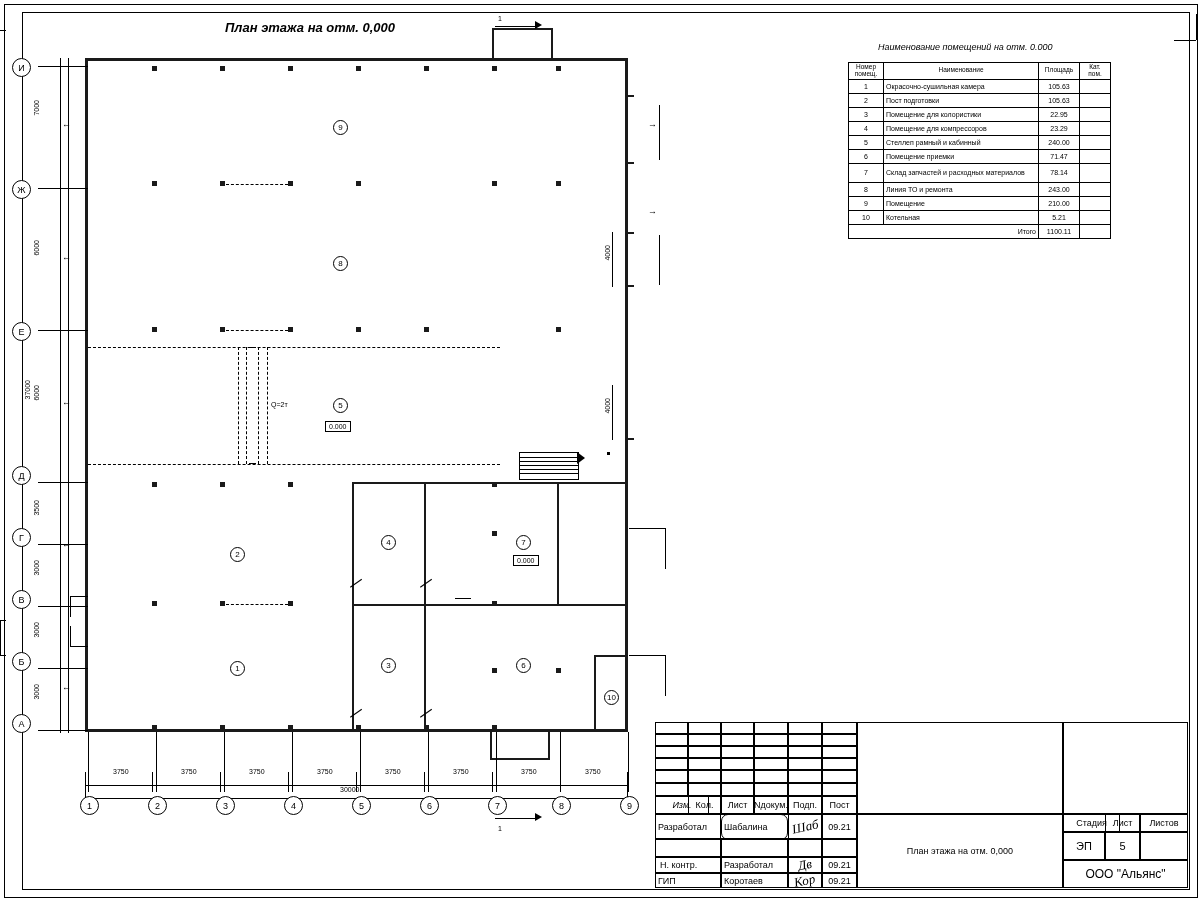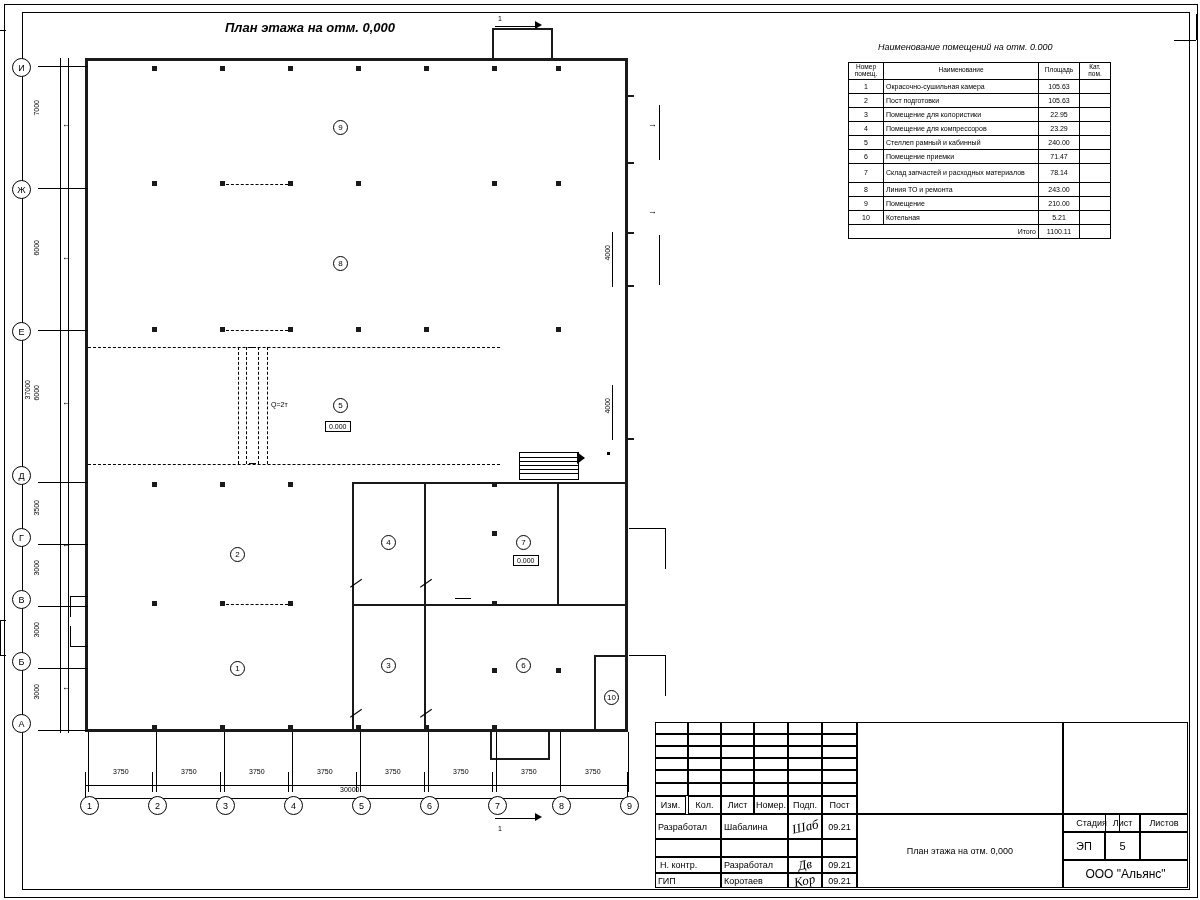--- a/index.html
+++ b/index.html
@@ -371,30 +371,30 @@
     <div class="cell" style="left:0;top:36px;width:202px;height:12px;"></div>
     <div class="cell" style="left:0;top:48px;width:202px;height:13px;"></div>
     <div class="cell" style="left:0;top:61px;width:202px;height:13px;"></div>
     <div class="cell" style="left:0;top:0;width:33px;height:74px;"></div>
     <div class="cell" style="left:33px;top:0;width:33px;height:74px;"></div>
     <div class="cell" style="left:66px;top:0;width:33px;height:74px;"></div>
     <div class="cell" style="left:99px;top:0;width:34px;height:74px;"></div>
     <div class="cell" style="left:133px;top:0;width:34px;height:74px;"></div>
     <div class="cell" style="left:167px;top:0;width:35px;height:74px;"></div>
 
-    <div class="cell lbl" style="left:0;top:74px;width:31px;height:18px;">Изм.</div>
+    <div class="cell lbl" style="left:0;top:74px;width:54px;height:18px;font-style:italic;">Изм.</div>
     <div class="cell lbl" style="left:33px;top:74px;width:33px;height:18px;">Кол.</div>
     <div class="cell lbl" style="left:66px;top:74px;width:33px;height:18px;">Лист</div>
-    <div class="cell lbl" style="left:99px;top:74px;width:34px;height:18px;">Номер.</div>
+    <div class="cell lbl" style="left:99px;top:74px;width:34px;height:18px;">Nдокум.</div>
     <div class="cell lbl" style="left:133px;top:74px;width:34px;height:18px;">Подп.</div>
     <div class="cell lbl" style="left:167px;top:74px;width:35px;height:18px;">Пост</div>
 
     <div class="cell" style="left:0;top:92px;width:202px;height:25px;"></div>
     <div class="cell small" style="left:0;top:92px;width:66px;height:25px;justify-content:flex-start;padding-left:2px;">Разработал</div>
-    <div class="cell small" style="left:66px;top:92px;width:67px;height:26px;justify-content:flex-start;padding-left:2px;">Шабалина</div>
+    <div class="cell small" style="left:66px;top:92px;width:67px;height:26px;justify-content:flex-start;padding-left:2px;border-radius:7px;">Шабалина</div>
     <div class="cell" style="left:133px;top:92px;width:34px;height:25px;">
       <span class="sig">Шаб</span>
     </div>
     <div class="cell small" style="left:167px;top:92px;width:35px;height:25px;">09.21</div>
 
     <div class="cell" style="left:0;top:117px;width:202px;height:18px;"></div>
     <div class="cell" style="left:0;top:117px;width:66px;height:18px;"></div>
     <div class="cell" style="left:66px;top:117px;width:67px;height:18px;"></div>
     <div class="cell" style="left:133px;top:117px;width:34px;height:18px;"></div>
     <div class="cell" style="left:167px;top:117px;width:35px;height:18px;"></div>

